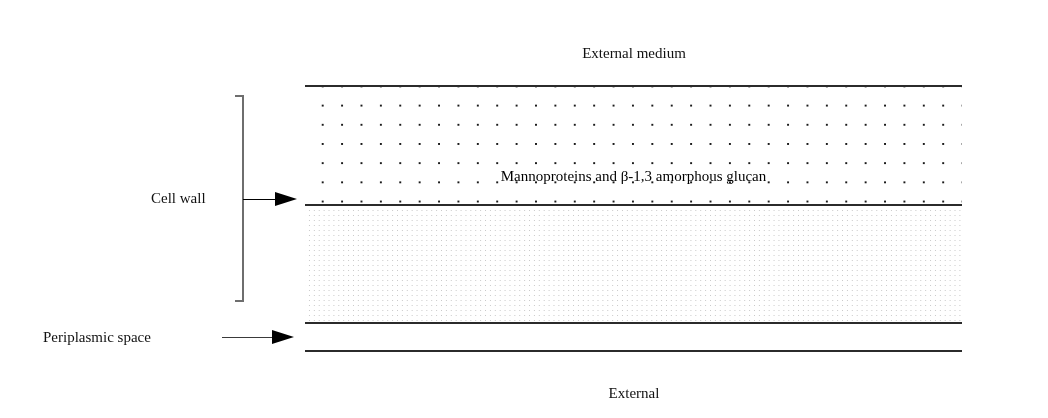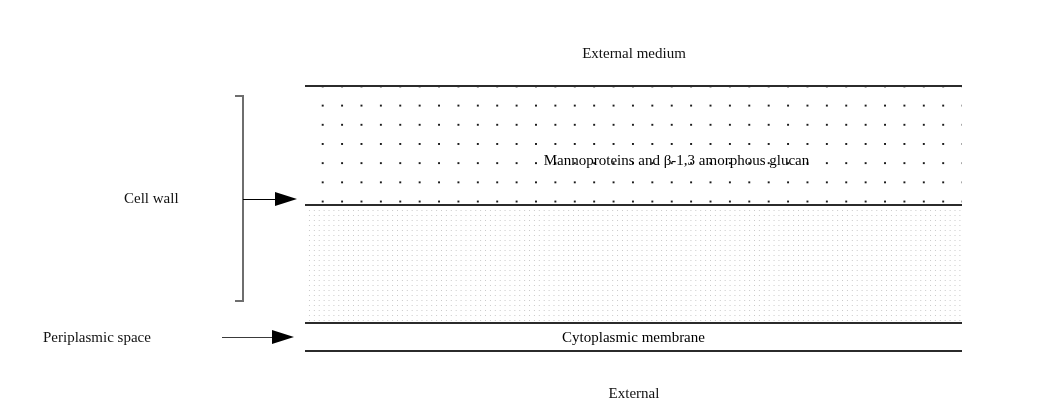--- a/index.html
+++ b/index.html
@@ -103,21 +103,21 @@
   .layer-text {
     position: absolute;
     left: 50%;
     transform: translateX(-50%);
     white-space: nowrap;
     font-size: 15px;
     line-height: 1;
     color: #000000;
     background: transparent;
   }
-  #amorphous-label  { top: 68px; margin-left: 43px; }
+  #amorphous-label  { top: 84px; }
   #fibrous-label    { top: 176px; }
   #membrane-label   { top: 245px; }
 
   
   #cell-wall-bracket {
     position: absolute;
     left: 235px;
     top: 95px;
     width: 9px;
     height: 207px;
@@ -149,21 +149,21 @@
     left: 32px;
     top: -6px;
     width: 0;
     height: 0;
     border-top: 7px solid transparent;
     border-bottom: 7px solid transparent;
     border-left: 22px solid #000000;
   }
 
   #cell-wall-label {
-    left: 124px;
+    left: 151px;
     top: 191px;
     text-align: right;
   }
 
   
   #periplasmic-label {
     left: 43px;
     top: 330px;
     font-family: Liberation Serif, serif;
   }
@@ -212,21 +212,20 @@
 
     <div class="rule" id="rule-lower"></div>
 
     <div id="membrane-band"></div>
 
     <div class="rule" id="rule-bottom"></div>
 
     <div class="layer-text" id="amorphous-label">Mannoproteins and β-1,3 amorphous glucan</div>
 
 
-    <div class="layer-text" id="membrane-label">Cytoplasmic membrane</div>
   </div>
 
   <div id="cell-wall-bracket"></div>
 
   <div id="cell-wall-arrow">
     <div class="shaft"></div>
     <div class="head"></div>
   </div>
 
   <div class="lbl" id="cell-wall-label">Cell wall</div>

